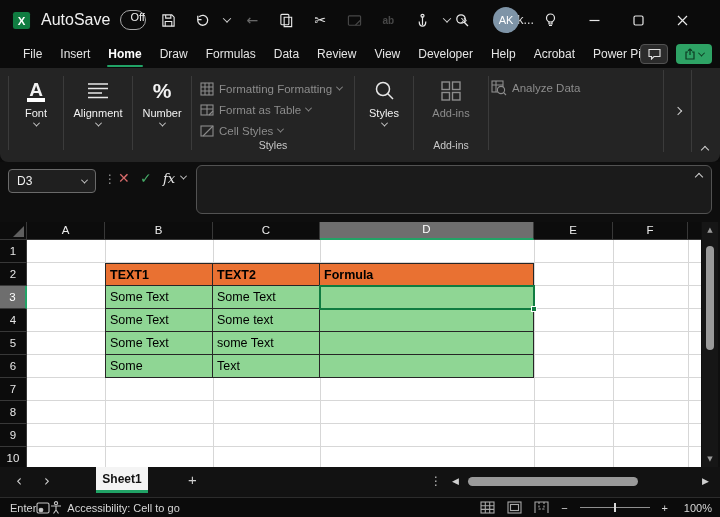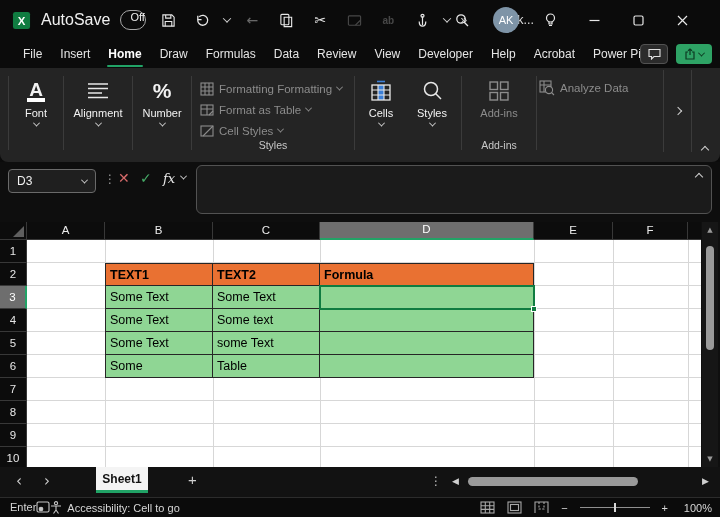--- a/index.html
+++ b/index.html
@@ -103,21 +103,21 @@
   .sheetbar { position:absolute; top:467px; left:0; width:720px; height:30px; background:#121212; }
   .nav-ch { position:absolute; top:5px; font-size:15px; color:#cfcfcf; font-family:"DejaVu Sans",sans-serif; }
   .sheet-tab { position:absolute; left:96px; top:0; width:52px; height:26px; background:#f4f4f4; color:#111; font-size:12px; font-weight:bold; text-align:center; line-height:24px; border-bottom:3px solid #21A366; }
   .add-sheet { position:absolute; left:188px; top:4px; font-size:15px; color:#cfcfcf; }
   .hs-dots { position:absolute; left:430px; top:7px; color:#bdbdbd; font-size:12px; font-family:"DejaVu Sans",sans-serif; }
   .hs-arrow { position:absolute; top:9px; font-size:9px; color:#cfcfcf; font-family:"DejaVu Sans",sans-serif; }
   .hs-thumb { position:absolute; left:468px; top:10px; width:170px; height:9px; background:#9a9a9a; border-radius:5px; }
 
   
   .statusbar { position:absolute; top:497px; left:0; width:720px; height:20px; background:#0b0b0b; border-top:1px solid #2c2c2c; display:flex; align-items:center; }
-  .sb-left { display:flex; padding-left:10px; }
+  .sb-left { display:flex; align-items:center; padding-left:10px; }
   .sb-text { font-size:11px; color:#d6d6d6; }
   .sb-acc { display:flex; align-items:center; gap:5px; }
   .sb-right { position:absolute; right:8px; display:flex; align-items:center; gap:12px; }
   .zoom-slider { position:relative; width:70px; height:9px; }
   .zoom-slider .track { position:absolute; left:0; right:0; top:4px; height:1px; background:#8f8f8f; }
   .zoom-slider .thumb { position:absolute; left:34px; top:0; width:2px; height:9px; background:#d8d8d8; }
   .zoom-label { font-size:11px; color:#d6d6d6; width:32px; text-align:right; }
   svg { display:block; }
 </style>
 </head>
@@ -293,32 +293,20 @@
               <rect x="1" y="2" width="12" height="10"></rect>
               <path d="M3 12 L13 2"></path>
             </svg>
           <span>Cell Styles</span>
           <span class="cv cv-down cv-sm"></span>
         </div>
         <div class="gname">Styles</div>
       </div>
       <div class="rsep"></div>
 
-      <div class="rbtn w-cells">
-        <span class="ric">
-          <svg width="22" height="22" viewBox="0 0 22 22" fill="none">
-              <path d="M7 1.5 h8" stroke="#3C7FD6" stroke-width="1.6"></path>
-              <rect x="8" y="5" width="6" height="15" fill="#3C7FD6"></rect>
-              <rect x="2" y="5" width="18" height="15" stroke="#e8e8e8" stroke-width="1.3"></rect>
-              <path d="M2 10 h18 M2 15 h18 M8 5 v15 M14 5 v15" stroke="#e8e8e8" stroke-width="1.1"></path>
-            </svg>
-        </span>
-        <span class="rlabel">Cells</span>
-        <span class="cv cv-down cv-sm"></span>
-      </div>
       <div class="rbtn w-edit">
         <span class="ric">
           <svg width="22" height="22" viewBox="0 0 22 22" fill="none" stroke="#e8e8e8" stroke-width="1.5">
               <circle cx="10" cy="9" r="6.5"></circle>
               <path d="M14.8 13.8 L20 19"></path>
             </svg>
         </span>
         <span class="rlabel">Styles</span>
         <span class="cv cv-down cv-sm"></span>
       </div>
@@ -423,21 +411,21 @@
       <div class="tcell tw-c">Some text</div>
       <div class="tcell tw-d"></div>
     </div>
     <div class="trow tr-data" style="left:105px; top:110px">
       <div class="tcell tw-b first">Some Text</div>
       <div class="tcell tw-c">some Text</div>
       <div class="tcell tw-d"></div>
     </div>
     <div class="trow tr-data" style="left:105px; top:133px">
       <div class="tcell tw-b first">Some</div>
-      <div class="tcell tw-c">Table</div>
+      <div class="tcell tw-c">Text</div>
       <div class="tcell tw-d"></div>
     </div>
 
     <div class="selbox">
       <div class="handle"></div>
     </div>
 
     <div class="vscroll">
       <span class="vs-arrow">▲</span>
       <span class="vs-thumb"></span>

